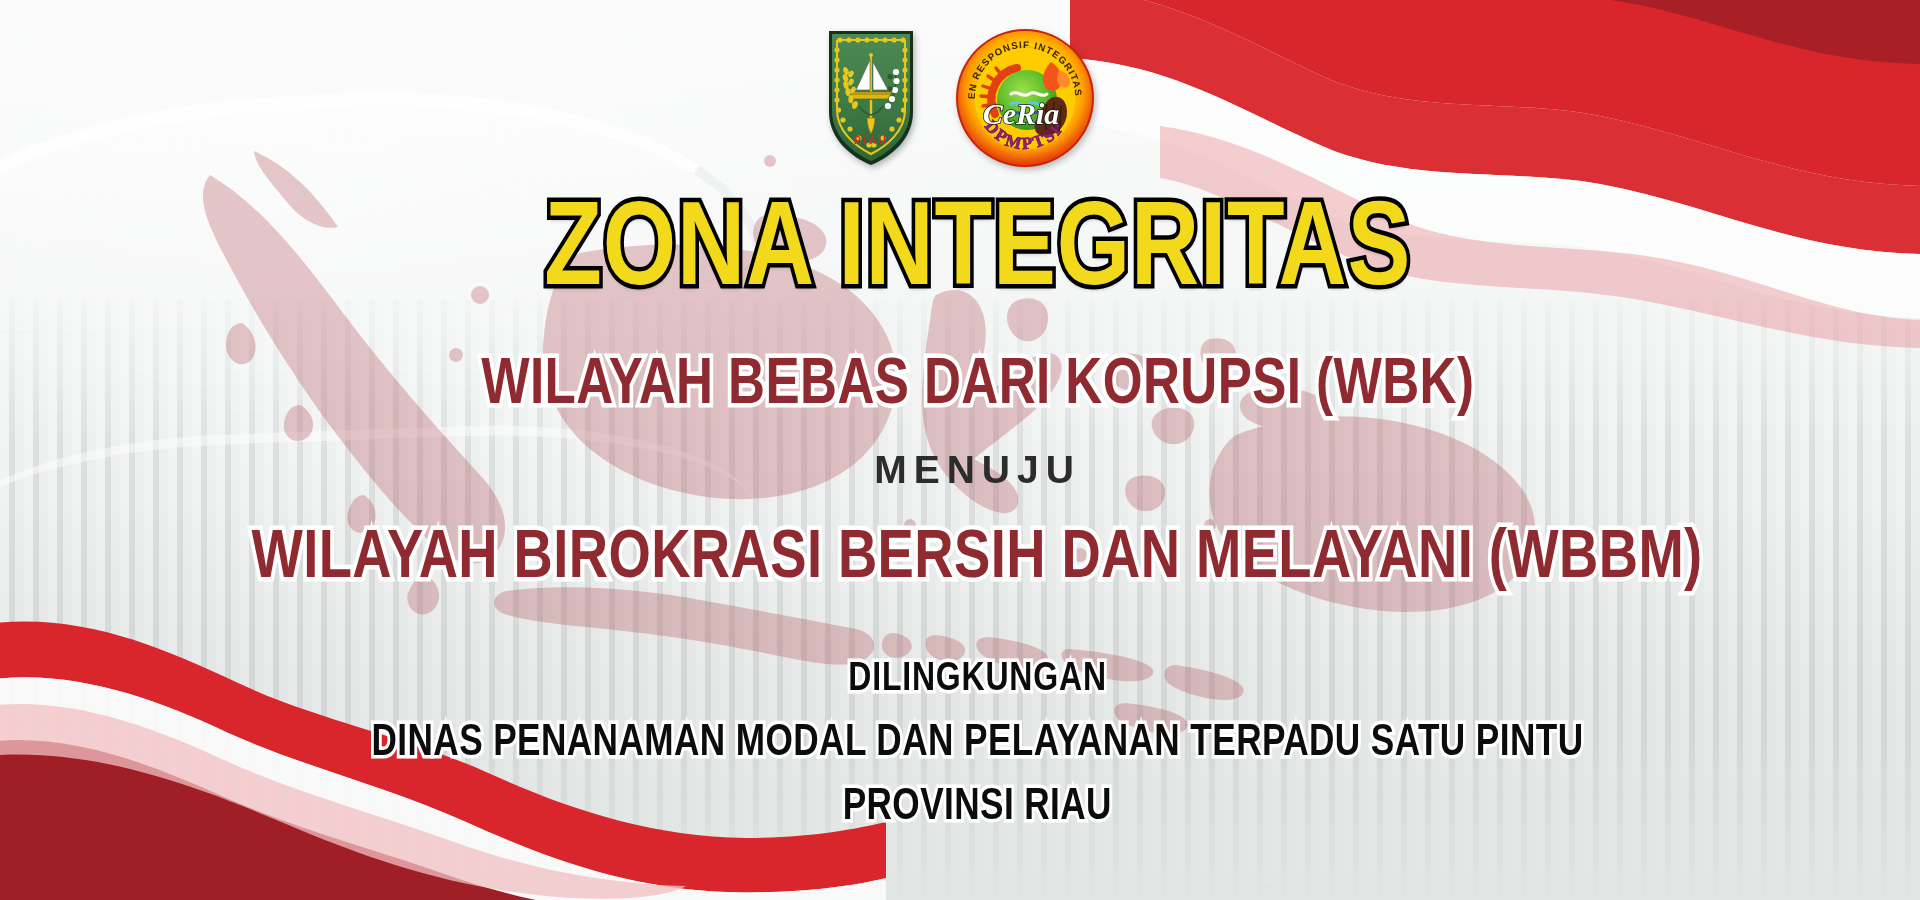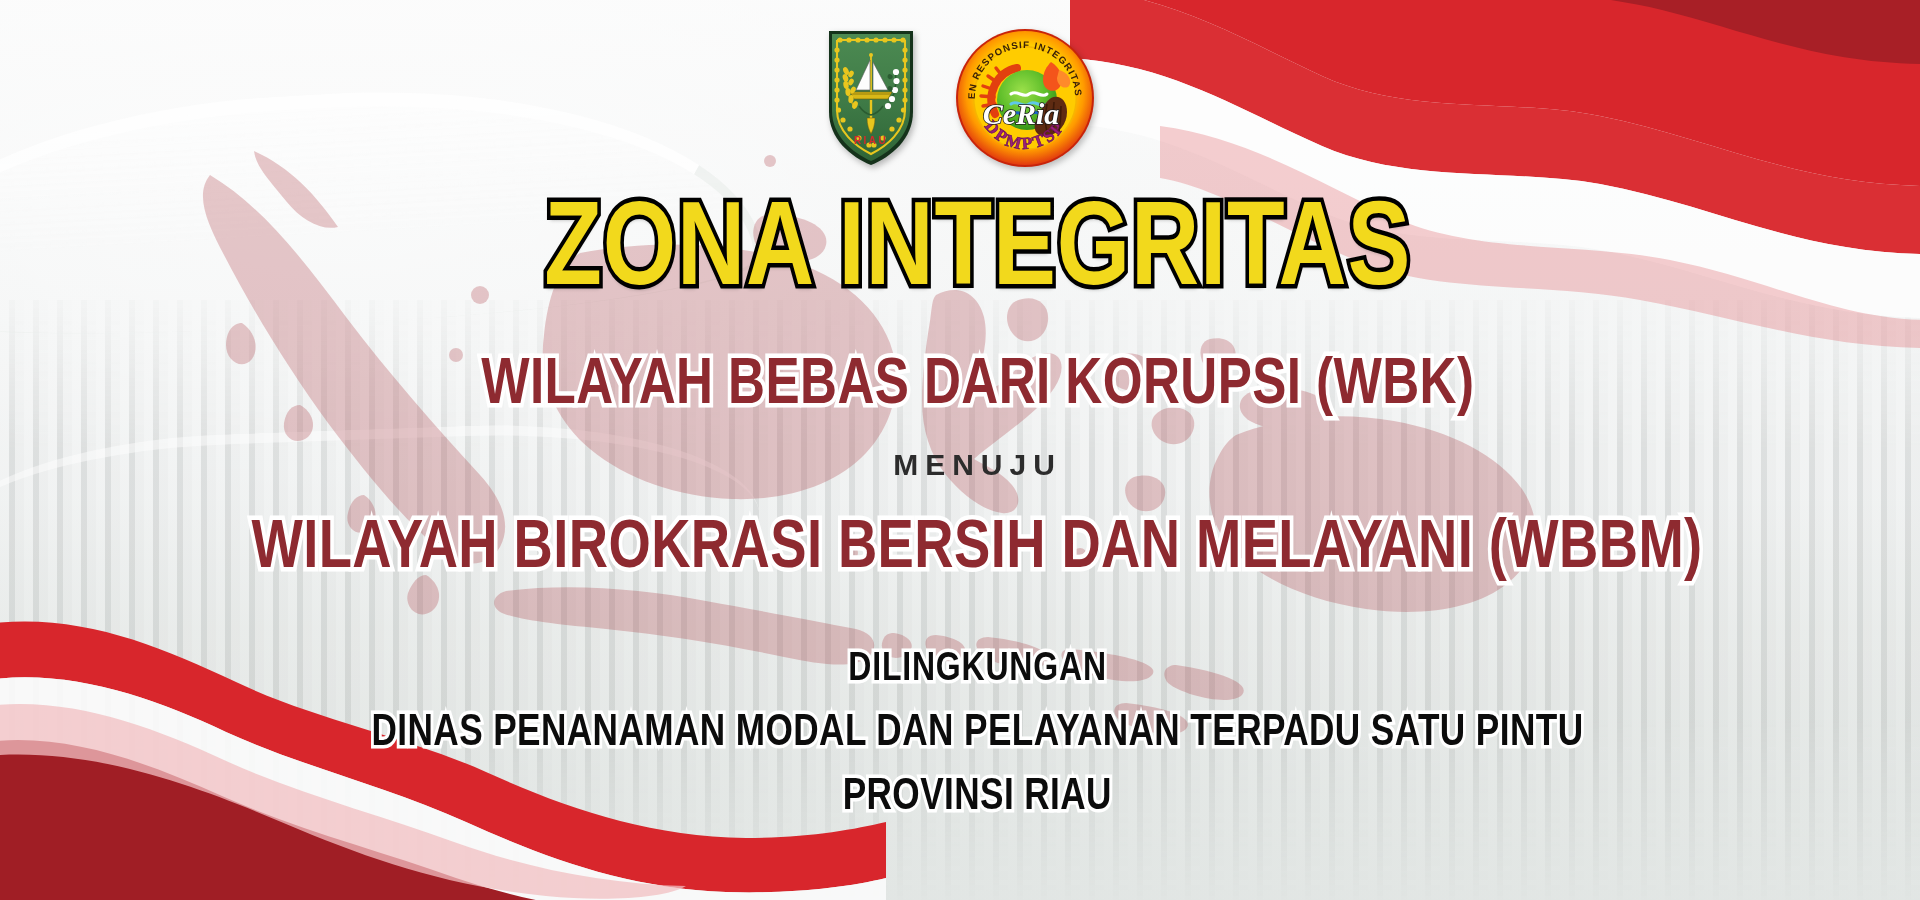--- a/index.html
+++ b/index.html
@@ -121,21 +121,21 @@
     font-weight:bold;
     letter-spacing:.5px;
     color:#8E2A30;
     -webkit-text-stroke:9px #fff;
     paint-order:stroke fill;
   }
 
   
   .t-menuju{
     margin-top:30px;
-    font-size:30px;
+    font-size:39px;
     font-weight:bold;
     letter-spacing:7px;
     color:#2C2C2C;
     white-space:nowrap;
   }
 
   
   .t-wbbm{
     margin-top:22px;
     font-size:68px;

